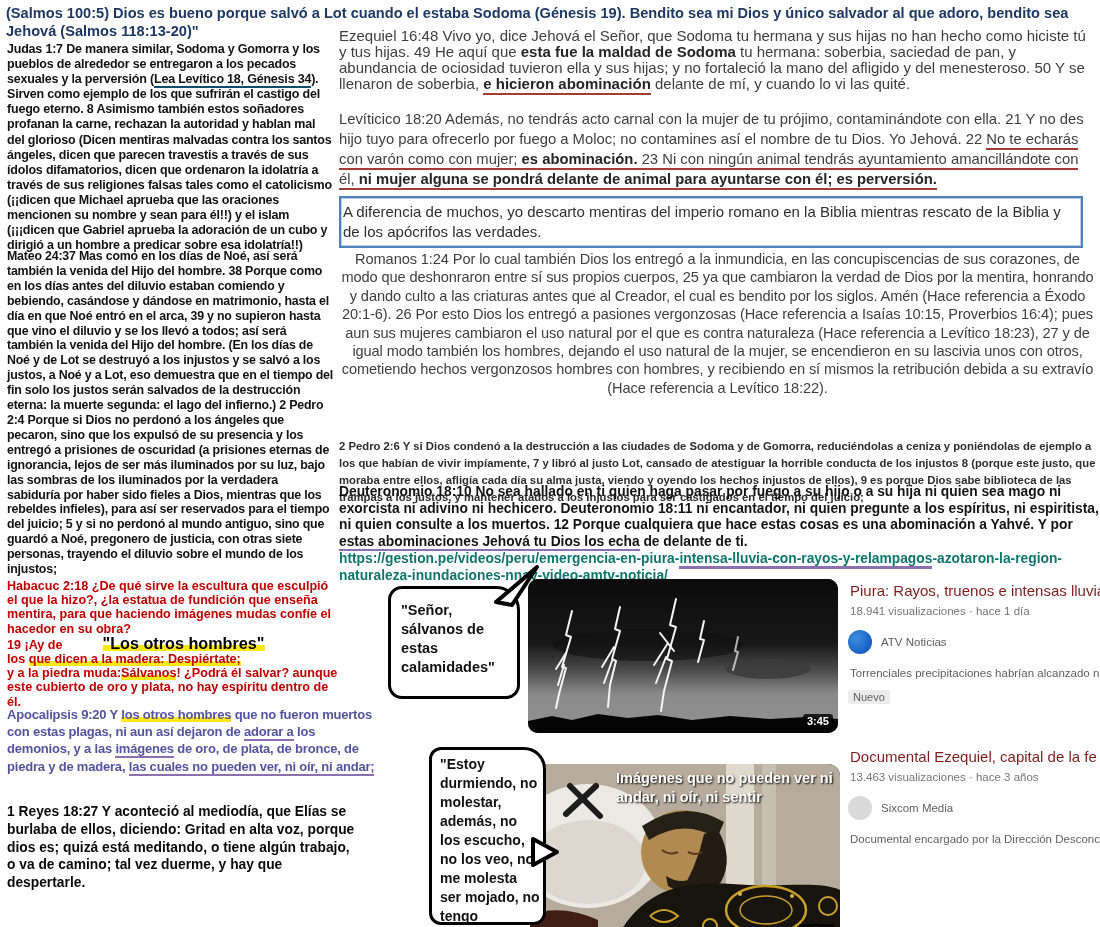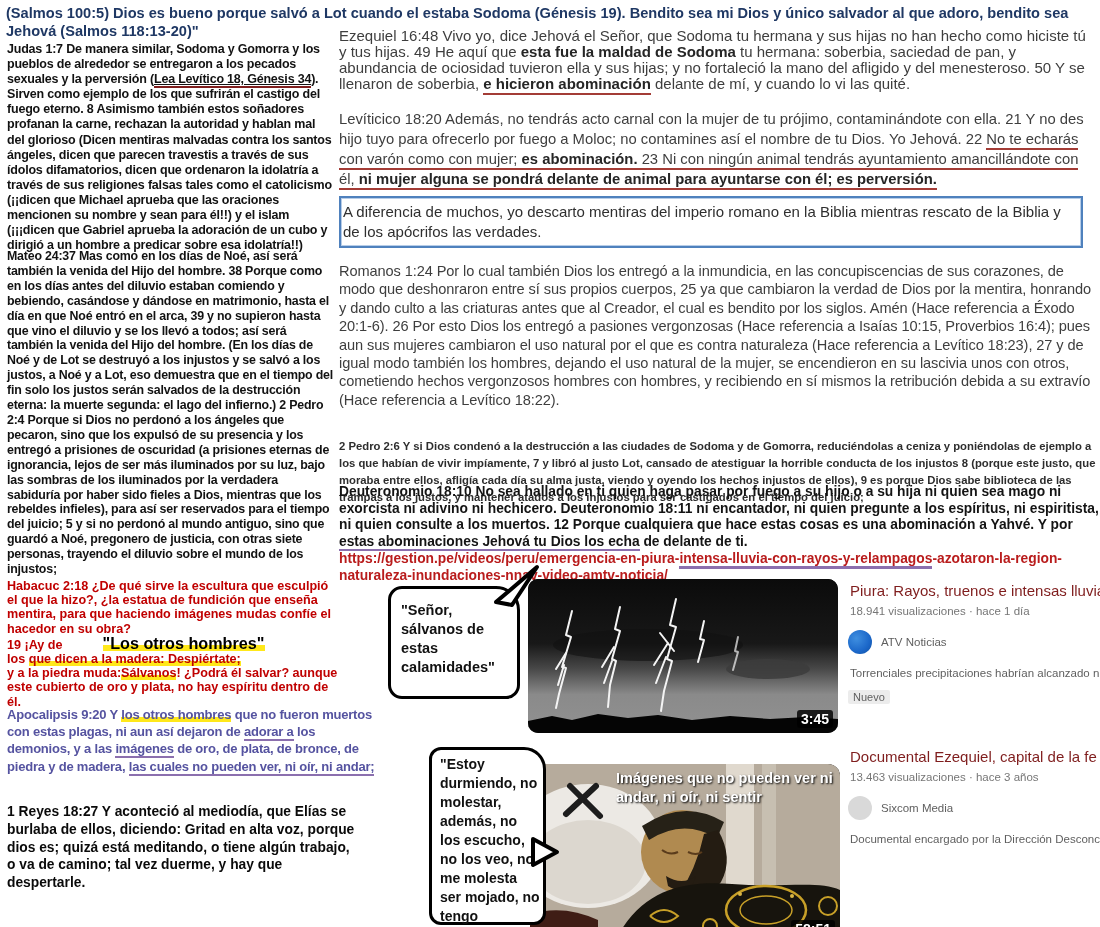--- a/index.html
+++ b/index.html
@@ -8,43 +8,43 @@
   p{margin:2px;}
   .hdr{position:absolute;left:4px;top:3px;width:1094px;font-weight:bold;font-size:14.6px;
        line-height:17.5px;color:#1f3864;}
   .blk{position:absolute;font-weight:bold;color:#121212;}
   #judas{left:5px;top:40px;width:327px;font-size:12.5px;line-height:15.1px;letter-spacing:-0.2px;}
   #mateo{left:5px;top:247px;width:327px;font-size:12.4px;line-height:14.9px;letter-spacing:-0.2px;}
   #habacuc{left:5px;top:577px;width:334px;font-size:12.6px;line-height:14.2px;color:#c00000;}
   #apocalipsis{left:5px;top:704px;width:374px;font-size:13px;line-height:17.2px;
                letter-spacing:-0.2px;color:#5553a0;}
   #reyes{left:5px;top:801px;width:350px;font-size:13.8px;line-height:17.8px;color:#0a0a0a;}
-  .u-green{border-bottom:2px solid #7f1d1d;text-decoration:underline;}
+  .u-green{border-bottom:2px solid #0c4a6e;}
   .marker{background-image:linear-gradient(#ffe81a,#ffe81a);background-size:100% 5px;
           background-position:0 96%;background-repeat:no-repeat;}
   .big-insert{color:#000;font-size:16.2px;margin-left:40px;background-size:100% 6px;}
   .u-purple{border-bottom:2.5px solid #8b6fae;}
   .u-purple3{border-bottom:3px solid #8b6fae;}
   .rc{position:absolute;left:337px;width:757px;color:#3e3e3e;}
   #ezequiel{top:26px;font-size:15px;line-height:16px;}
   #levitico{top:107px;font-size:14.8px;line-height:20px;}
   .b{font-weight:bold;color:#262626;}
   .u-red{border-bottom:2.5px solid #a33c36;padding-bottom:1px;}
   #note{top:194px;width:736px;border:2px solid #4f81bd;box-shadow:inset 0 0 0 1px #b7cde8;
         padding:4px 2px;font-size:15px;line-height:20px;color:#2f2f2f;}
-  #romanos{top:260px;font-size:14.6px;line-height:18.4px;letter-spacing:-0.1px;}
+  #romanos{top:248px;font-size:14.6px;line-height:18.4px;letter-spacing:-0.1px;text-align:center;}
   #pedro{top:436px;width:762px;font-size:11.3px;line-height:17px;font-weight:bold;color:#2e2e2e;}
   #deut{top:482px;width:762px;font-size:13.8px;line-height:16.6px;font-weight:bold;color:#141414;}
-  #url{top:548px;width:762px;font-size:13.8px;line-height:17px;font-weight:bold;color:#b91c1c;
+  #url{top:548px;width:762px;font-size:13.8px;line-height:17px;font-weight:bold;color:#0f766e;
        word-break:break-all;}
   .thumb{position:absolute;border-radius:10px;overflow:hidden;background:#000;cursor:pointer;}
   #thumb1{left:528px;top:579px;width:310px;height:154px;}
   #thumb2{left:530px;top:744px;width:310px;height:179px;border-radius:12px;margin-top:20px;}
   .dur{position:absolute;right:5px;bottom:5px;background:rgba(0,0,0,.82);color:#fff;
-       font-size:14px;font-weight:bold;padding:1px 4px;border-radius:3px;}
+       font-size:11px;font-weight:bold;padding:1px 4px;border-radius:3px;}
   .overlay{position:absolute;left:86px;top:5px;width:220px;color:#fff;font-weight:bold;
            font-size:14.5px;line-height:18.5px;text-shadow:1px 1px 2px #000;}
   .vtxt{position:absolute;left:848px;width:252px;}
   #vtxt1{top:580px;} #vtxt2{top:746px;}
   .vtitle{font-size:15px;line-height:18px;color:#7f1d1d;white-space:nowrap;cursor:pointer;}
   .vmeta{font-size:11.5px;color:#767676;margin-top:5px;}
   .chrow{display:flex;align-items:center;margin-top:13px;cursor:pointer;}
   .avatar{width:24px;height:24px;border-radius:50%;margin-right:9px;flex:none;}
   .av-blue{background:radial-gradient(circle at 35% 35%,#3f8fe0,#1b67c9 60%,#114f9e);}
   .av-gray{background:#d9d9d9;}

